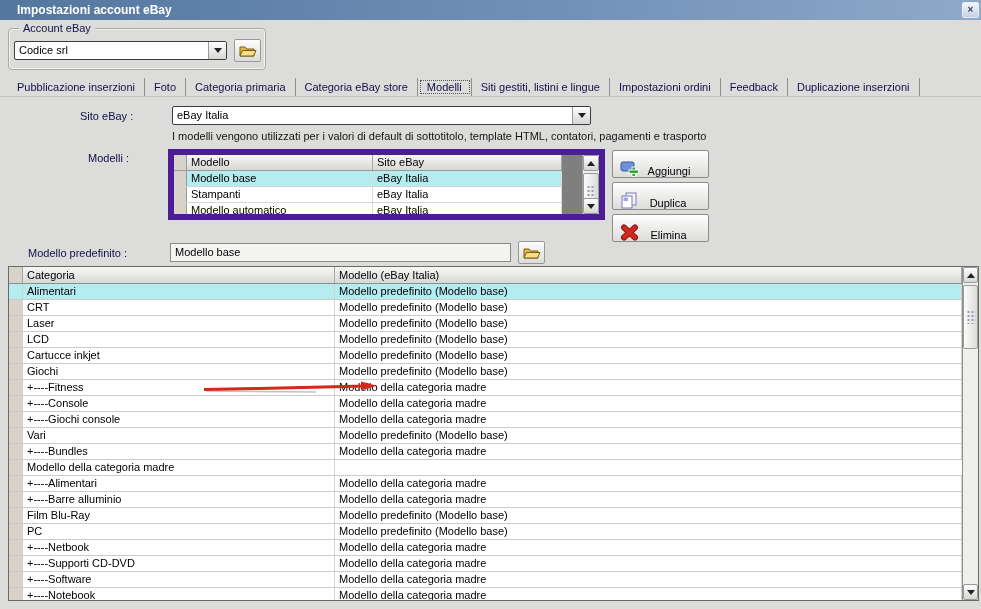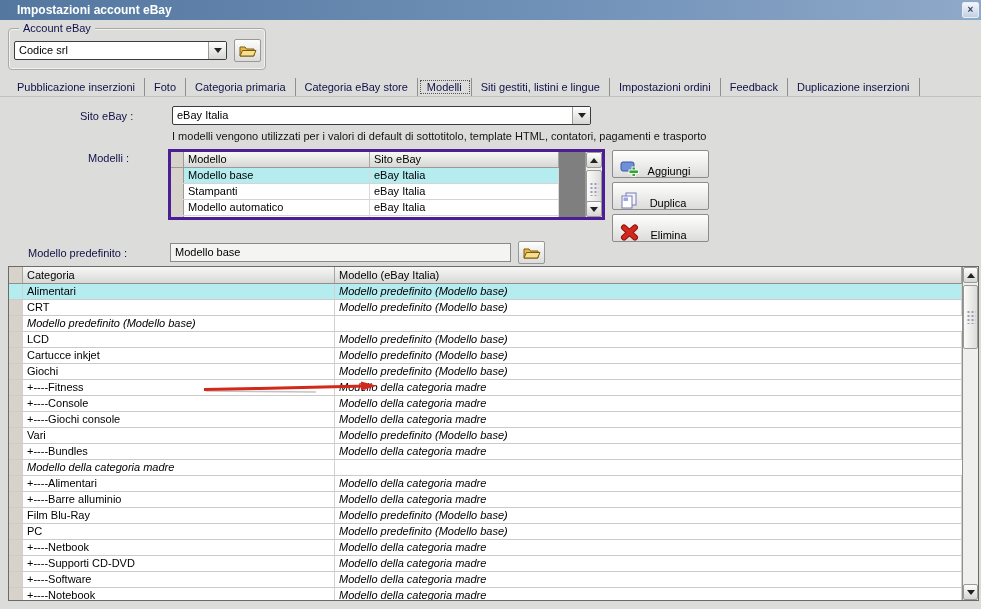--- a/index.html
+++ b/index.html
@@ -36,21 +36,21 @@
   .tab{padding:3px 9px 0 9px;border-right:1px solid #8f8f8d;white-space:nowrap;cursor:default}
   .tab.selected{outline:1px dotted #555;outline-offset:-3px}
   .tab-underline{position:absolute;left:0;top:96px;width:981px;height:1px;background:#c2c2c0}
   
   .form-label{position:absolute;font-size:11px;color:#10104a;white-space:nowrap}
   .info-text{position:absolute;font-size:11px;color:#141414;white-space:nowrap}
   .textbox{position:absolute;background:#f4f4f2;border:1px solid #8a8a88;box-sizing:border-box;
     font-size:11px;padding:2px 0 0 4px;white-space:nowrap;overflow:hidden}
   
   .models-grid{position:absolute;left:168px;top:149px;width:437px;height:71px;
-    border:3px solid #4c1d95;background:#fff;box-sizing:border-box;overflow:hidden}
+    border:6px solid #4c1d95;background:#fff;box-sizing:border-box;overflow:hidden}
   .mheader{position:absolute;left:0;top:0;width:388px;height:16px;display:grid;
     grid-template-columns:13px 186px 189px;background:linear-gradient(#f7f7f6,#d7d7d5);
     border-bottom:1px solid #9a9a98;box-sizing:border-box}
   .mh-cell{font-size:11px;padding:1px 0 0 4px;border-right:1px solid #a5a5a3;overflow:hidden;white-space:nowrap}
   .mbody{position:absolute;left:0;top:16px;width:388px;bottom:0;overflow:hidden}
   .mrow{display:grid;grid-template-columns:13px 186px 189px;height:16px;background:#fff;
     border-bottom:1px solid #d4d4d2;box-sizing:border-box}
   .mrow .cell{font-size:11px;padding:1px 0 0 4px;border-right:1px solid #dadad8;overflow:hidden;white-space:nowrap}
   .mrow.sel .cell{background:#b4ecf0}
   .rowhdr{background:#d7d3cb;border-right:1px solid #9a9a98}
@@ -77,21 +77,21 @@
   .cat-table{position:absolute;left:8px;top:266px;width:971px;height:335px;
     border:1px solid #6a6a68;background:#be185d;box-sizing:border-box;overflow:hidden}
   .cheader{position:absolute;left:0;top:0;right:16px;height:17px;display:grid;
     grid-template-columns:14px 312px 1fr;background:linear-gradient(#f7f7f6,#d8d8d6);
     border-bottom:1px solid #8f8f8d;box-sizing:border-box}
   .ch-cell{font-size:11px;padding:2px 0 0 4px;border-right:1px solid #a5a5a3;overflow:hidden;white-space:nowrap}
   .cbody{position:absolute;left:0;top:17px;right:16px;bottom:0;overflow:hidden}
   .crow{display:grid;grid-template-columns:14px 312px 1fr;height:16px;background:#fff;
     border-bottom:1px solid #cbcbc9;box-sizing:border-box}
   .crow .cell{font-size:11px;padding:1px 0 0 4px;border-right:1px solid #d2d2d0;overflow:hidden;white-space:nowrap}
-  .crow .modello{font-style:italic}
+  .crow .modello{}
   .crow.sel .cell{background:#b4ecf0}
   
   .annotation{position:absolute;left:198px;top:379px;width:186px;height:16px;z-index:10;pointer-events:none}
 </style>
 </head>
 <body>
 
 <div class="titlebar">
   <span>Impostazioni account eBay</span>
 </div>
@@ -232,20 +232,21 @@
         <div class="cell">Alimentari</div>
         <div class="cell modello">Modello predefinito (Modello base)</div>
       </div>
       <div class="crow">
         <div class="cell rowhdr"></div>
         <div class="cell">CRT</div>
         <div class="cell modello">Modello predefinito (Modello base)</div>
       </div>
       <div class="crow">
         <div class="cell rowhdr"></div>
+        <div class="cell">Laser</div>
         <div class="cell modello">Modello predefinito (Modello base)</div>
       </div>
       <div class="crow">
         <div class="cell rowhdr"></div>
         <div class="cell">LCD</div>
         <div class="cell modello">Modello predefinito (Modello base)</div>
       </div>
       <div class="crow">
         <div class="cell rowhdr"></div>
         <div class="cell">Cartucce inkjet</div>

